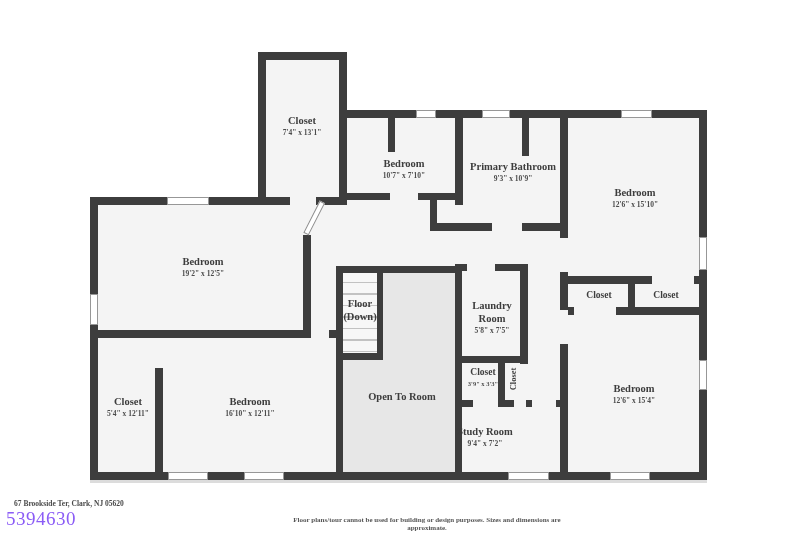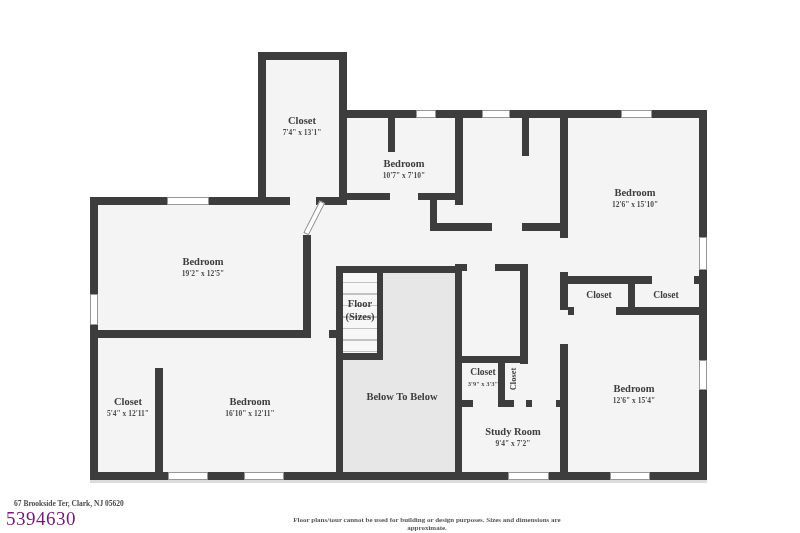--- a/index.html
+++ b/index.html
@@ -17,21 +17,21 @@
   .stairs{position:absolute;left:343px;top:272px;width:34px;height:81px;
         background:repeating-linear-gradient(to bottom,#f7f7f7 0 10px,#c2c2c2 10px 11.5px);}
   .leaf{position:absolute;background:#fff;border:1px solid #8f8f8f;
         transform-origin:0 50%;}
   .lbl{position:absolute;transform:translate(-50%,-50%);text-align:center;color:#3d3d3d;}
   .rn {font-weight:bold;font-size:10.5px;line-height:1.25;white-space:nowrap;}
   .rn.wrap{white-space:normal;width:54px;}
   .rd {font-size:7.5px;font-weight:bold;color:#4c4c4c;margin-top:1px;white-space:nowrap;}
   .lbl.vert{transform:translate(-50%,-50%) rotate(-90deg);}
   .addr{position:absolute;left:14px;top:499px;font-size:7.5px;font-weight:bold;color:#4a4a4a;}
-  .lid {position:absolute;left:6px;top:508px;font-size:19px;color:#701a75;letter-spacing:.5px;}
+  .lid {position:absolute;left:6px;top:508px;font-size:19px;color:#8b5cf6;letter-spacing:.5px;}
   .disc{position:absolute;left:277px;top:516px;width:300px;text-align:center;
         font-size:7px;font-weight:bold;color:#555;}
 </style>
 </head>
 <body>
 
 <div class="plan">
 
   <div class="f" style="left:266px;top:60px;width:73px;height:145px"></div>
   <div class="f" style="left:90px;top:197px;width:253px;height:283px"></div>
@@ -102,57 +102,65 @@
   <div class="winV" style="left:699px;top:360px;width:8px;height:30px"></div>
 
   <div class="lbl" style="left:302px;top:126px">
     <div class="rn">Closet</div>
     <div class="rd">7'4" x 13'1"</div>
   </div>
   <div class="lbl" style="left:404px;top:169px">
     <div class="rn">Bedroom</div>
     <div class="rd">10'7" x 7'10"</div>
   </div>
+  <div class="lbl" style="left:513px;top:172px">
+    <div class="rn">Primary Bathroom</div>
+    <div class="rd">9'3" x 10'9"</div>
+  </div>
   <div class="lbl" style="left:635px;top:198px">
     <div class="rn">Bedroom</div>
     <div class="rd">12'6" x 15'10"</div>
   </div>
   <div class="lbl" style="left:203px;top:267px">
     <div class="rn">Bedroom</div>
     <div class="rd">19'2" x 12'5"</div>
   </div>
   <div class="lbl" style="left:360px;top:310px">
     <div class="rn">Floor</div>
-    <div class="rn">(Sizes)</div>
+    <div class="rn">(Down)</div>
+  </div>
+  <div class="lbl" style="left:492px;top:317px">
+    <div class="rn wrap">Laundry Room</div>
+    <div class="rd">5'8" x 7'5"</div>
   </div>
   <div class="lbl" style="left:599px;top:296px">
     <div class="rn" style="font-size:9.5px">Closet</div>
   </div>
   <div class="lbl" style="left:666px;top:296px">
     <div class="rn" style="font-size:9.5px">Closet</div>
   </div>
   <div class="lbl" style="left:483px;top:377px">
     <div class="rn" style="font-size:9.5px">Closet</div>
     <div class="rd" style="font-size:6.5px">3'9" x 3'3"</div>
   </div>
   <div class="lbl vert" style="left:513px;top:379px">
     <div class="rn" style="font-size:8.5px">Closet</div>
   </div>
   <div class="lbl" style="left:402px;top:397px">
-    <div class="rn">Below To Below</div>
+    <div class="rn">Open To Room</div>
   </div>
   <div class="lbl" style="left:128px;top:407px">
     <div class="rn">Closet</div>
     <div class="rd">5'4" x 12'11"</div>
   </div>
   <div class="lbl" style="left:250px;top:407px">
     <div class="rn">Bedroom</div>
     <div class="rd">16'10" x 12'11"</div>
   </div>
-  <div class="lbl" style="left:513px;top:437px">
+  <div class="lbl" style="left:485px;top:437px">
     <div class="rn">Study Room</div>
     <div class="rd">9'4" x 7'2"</div>
   </div>
   <div class="lbl" style="left:634px;top:394px">
     <div class="rn">Bedroom</div>
     <div class="rd">12'6" x 15'4"</div>
   </div>
 
   <div class="addr">67 Brookside Ter, Clark, NJ 05620</div>
   <div class="lid">5394630</div>

